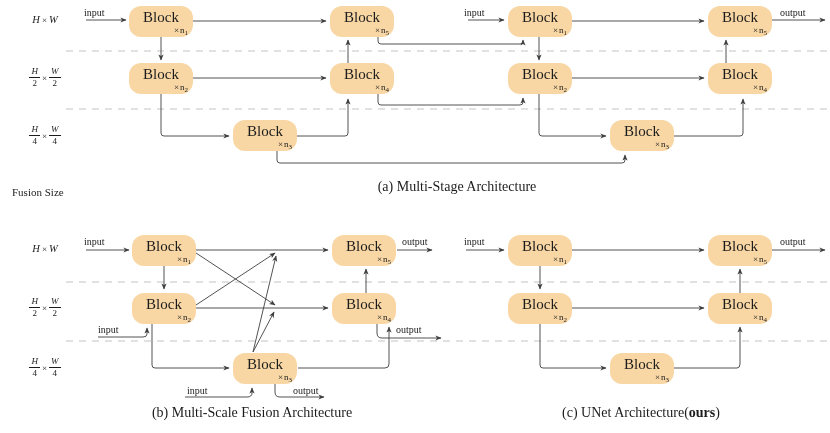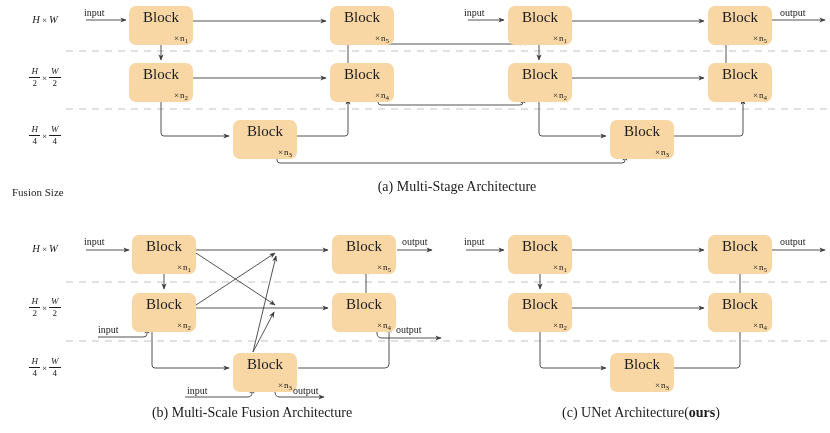--- a/index.html
+++ b/index.html
@@ -7,23 +7,23 @@
     --line:#3f3f3f;
     --dash:#c3c3c3;
     --ink:#1c1c1c;
   }
   html,body{margin:0;padding:0;}
   body{background:#ffffff;font-family:"Liberation Serif","DejaVu Serif",serif;color:var(--ink);}
   #canvas{position:relative;width:830px;height:433px;background:#fff;overflow:hidden;}
   #wires{position:absolute;left:0;top:0;width:830px;height:433px;}
 
   .block{
-    position:absolute;width:64px;height:39px;
+    position:absolute;width:64px;height:31px;
     background:var(--block-fill);
-    border-radius:7px;
+    border-radius:12px;
   }
   .bl{
     display:block;text-align:center;
     font-size:15px;line-height:15px;padding-top:4px;color:var(--ink);
   }
   .bs{
     position:absolute;right:5px;bottom:1px;
     font-size:9px;line-height:9px;color:var(--ink);
   }
   .bs sub{font-size:7px;line-height:6px;vertical-align:-2px;}

